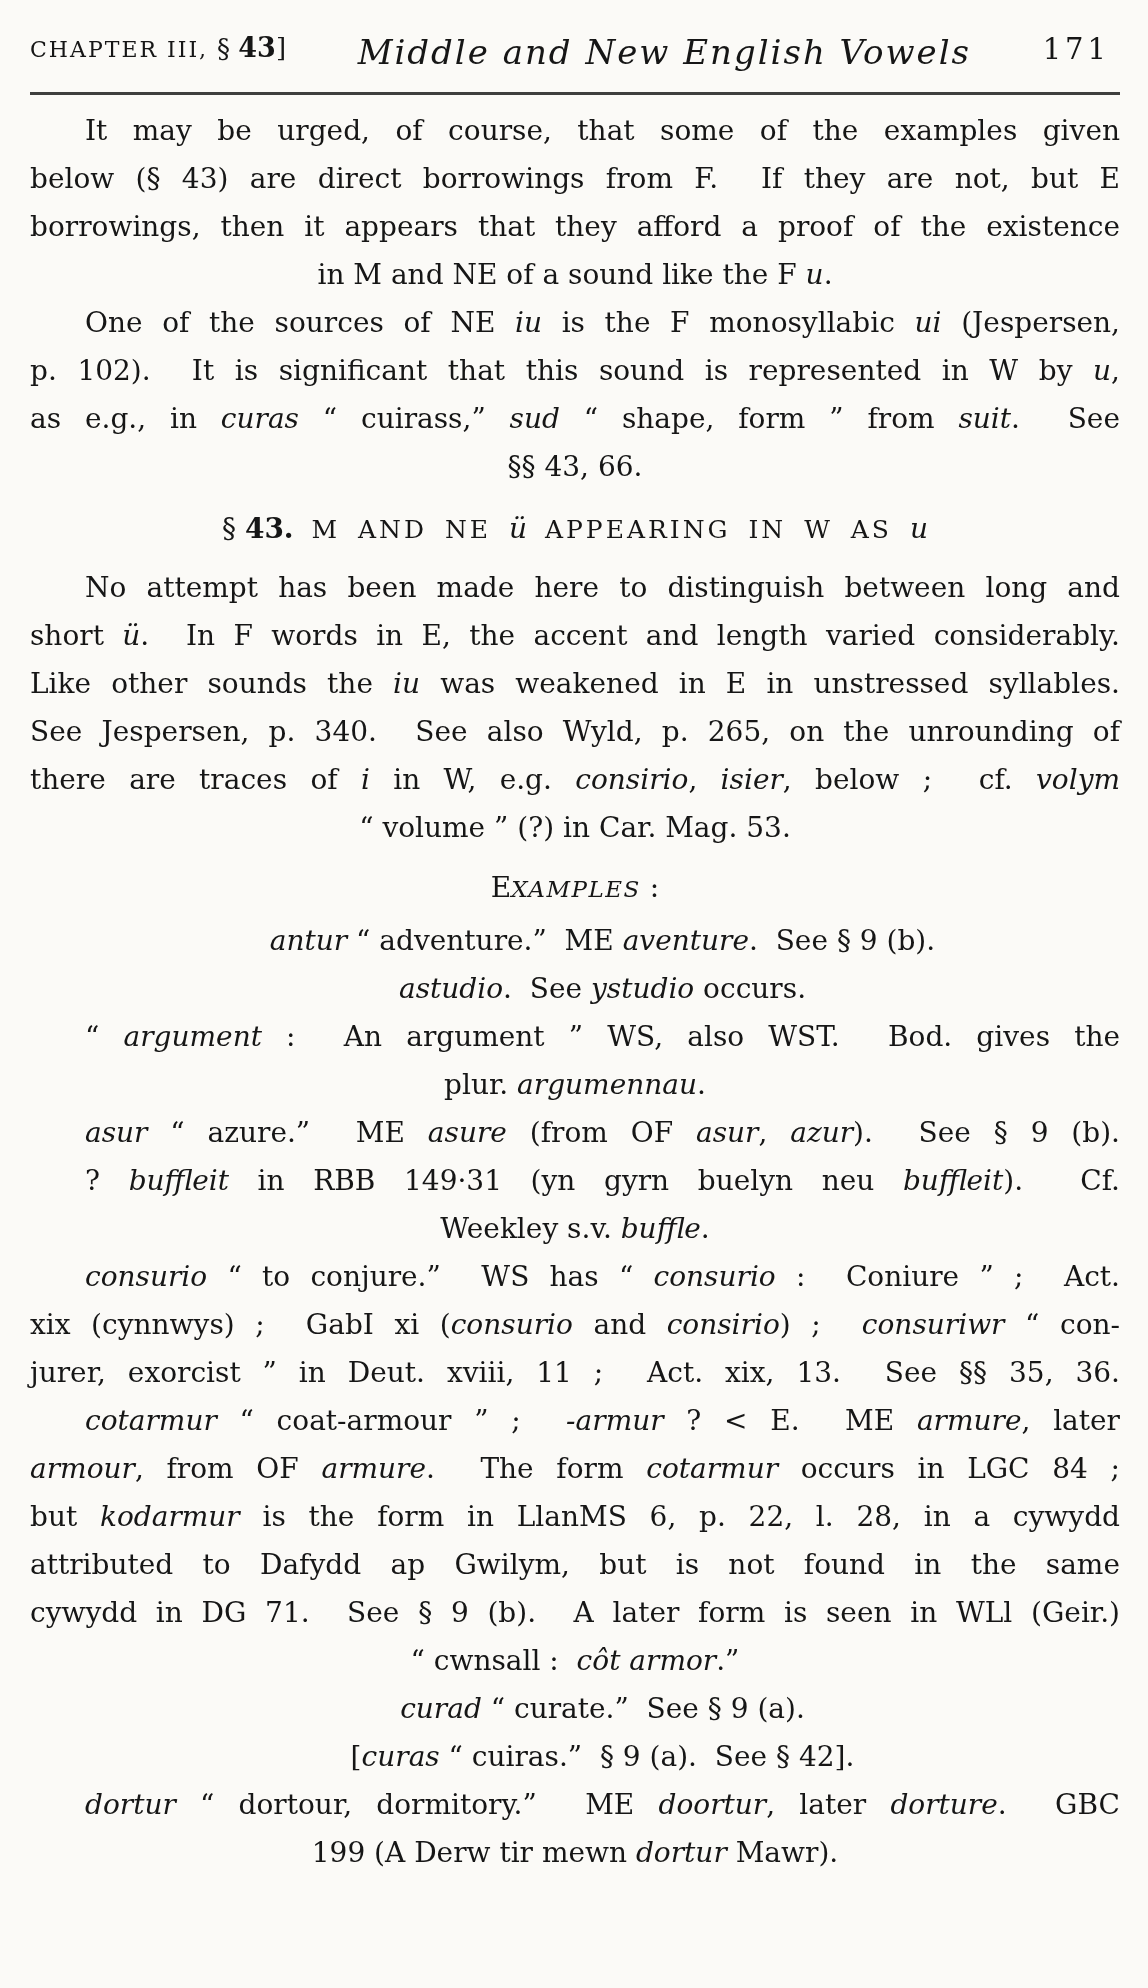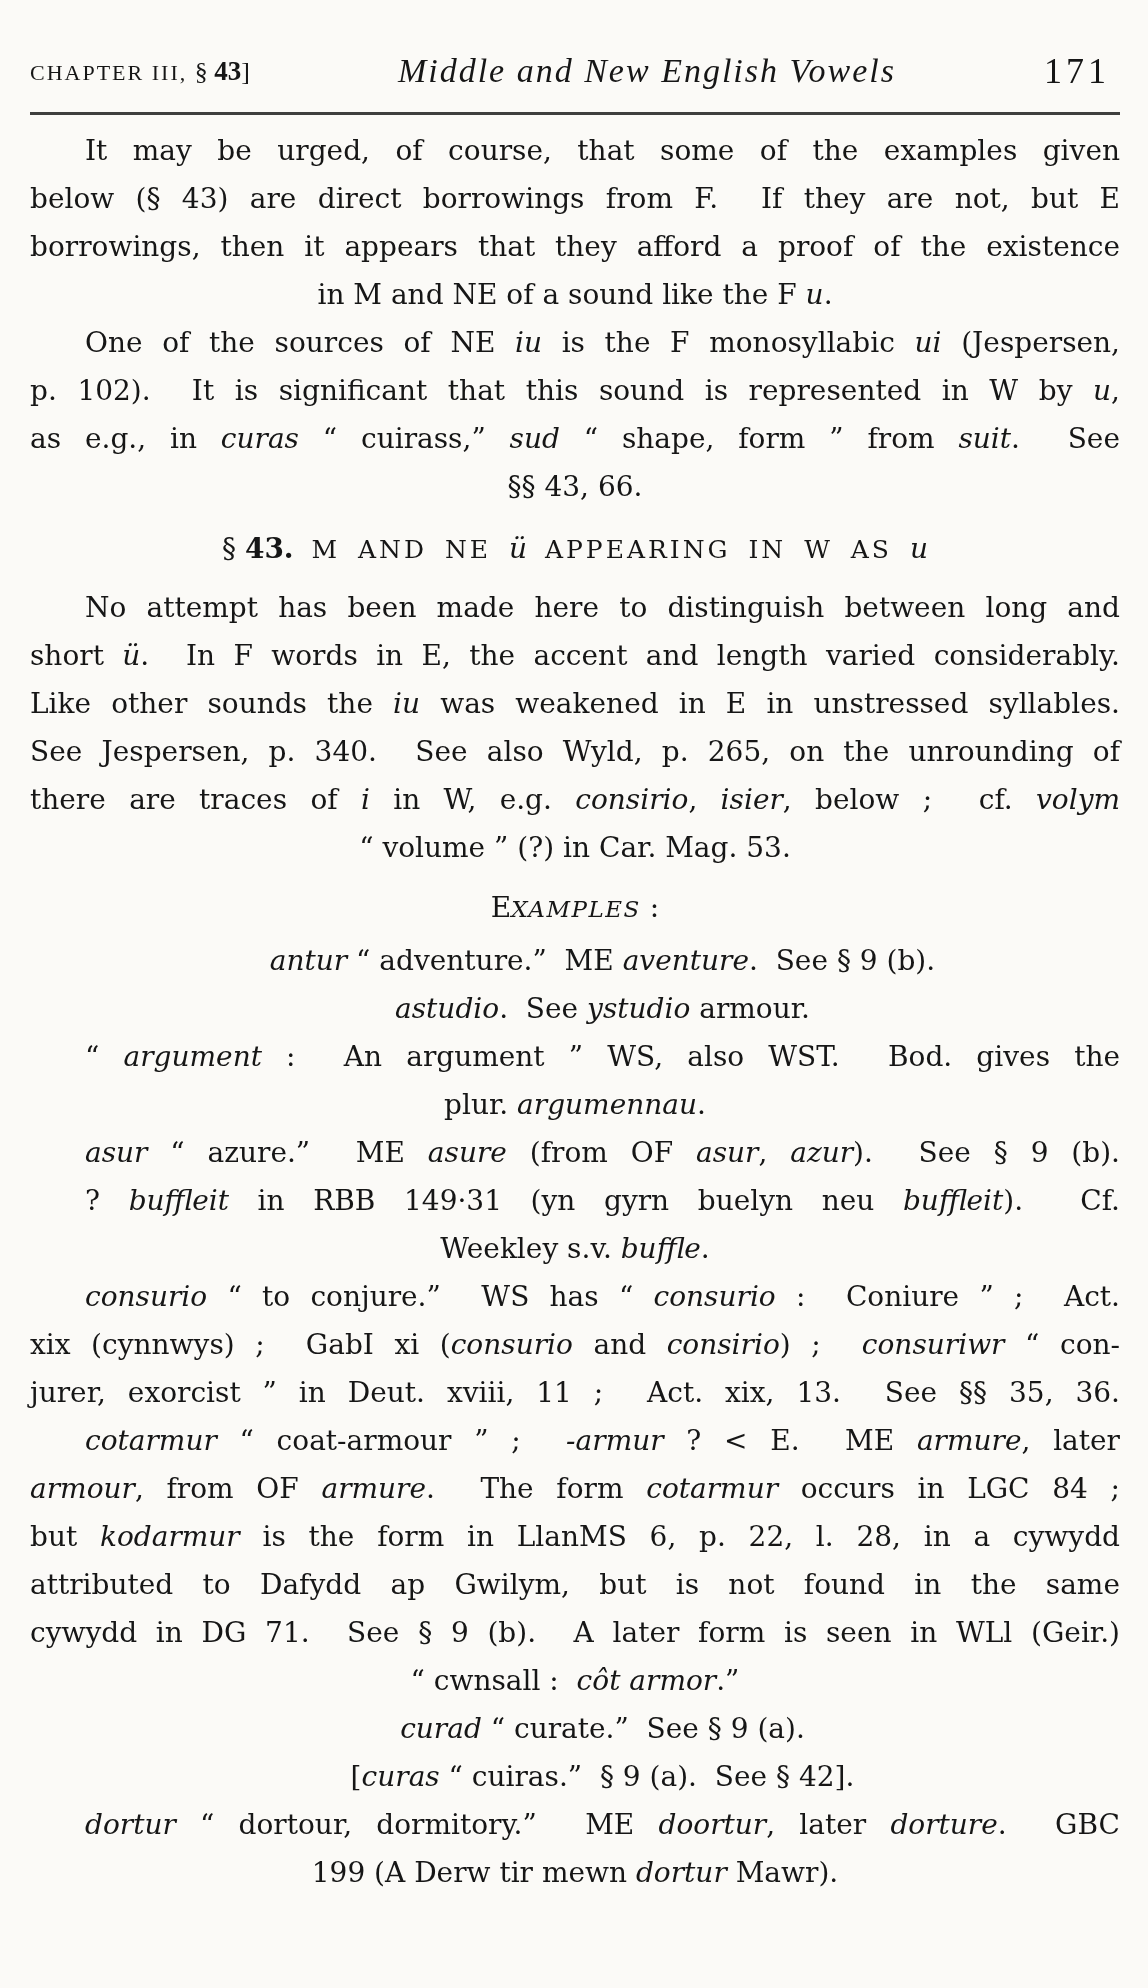--- a/index.html
+++ b/index.html
@@ -10,31 +10,30 @@
     color: #161616;
     font-family: "DejaVu Serif", serif;
   }
   .page {
     width: 1148px; height: 1988px;
     padding: 28px 28px 0 30px;
     overflow: hidden;
   }
   
   .running-header {
-    display: flex; align-items: center;
-    margin-top: 22px;
+    display: flex; align-items: flex-start;
+    margin-top: 4px;
     white-space: pre;
-    font-family: Liberation Serif, serif;
   }
   .rh-left { flex: 0 0 auto; font-size: 26px; }
   .rh-title {
     flex: 1 1 auto; text-align: center;
     font-style: italic; font-size: 34px; letter-spacing: 2px;
   }
-  .rh-page { flex: 0 0 auto; font-size: 36px; letter-spacing: 4px; padding-right: 10px; }
+  .rh-page { flex: 0 0 auto; font-size: 29px; letter-spacing: 4px; padding-right: 10px; }
   .rule {
     margin-top: 20px;
     height: 3px; background: #242424; opacity: .88;
   }
   
   .body { margin-top: 12px; font-size: 28px; line-height: 48px; }
   .line { white-space: pre-wrap; text-align: center; }
   .line.just { text-align: justify; text-align-last: justify; }
   .line.center { text-align: right; text-align-last: center; }
   .line.indent { text-indent: 55px; }
@@ -90,21 +89,21 @@
       <div class="line"><span>“ volume ” (?) in Car. Mag. 53.</span></div>
     </div>
 
     <div class="examples-label line"><span>E</span><span class="st-sc">xamples</span><span> :</span></div>
 
     <div class="para">
       <div class="line indent"><span class="st-i">antur</span><span> “ adventure.”  ME </span><span class="st-i">aventure</span><span>.  See § 9 (b).</span></div>
     </div>
 
     <div class="para">
-      <div class="line indent"><span class="st-i">astudio</span><span>.  See </span><span class="st-i">ystudio</span><span> armour.</span></div>
+      <div class="line indent"><span class="st-i">astudio</span><span>.  See </span><span class="st-i">ystudio</span><span> occurs.</span></div>
     </div>
 
     <div class="para">
       <div class="line just indent"><span>“ </span><span class="st-i">argument</span><span> :  An argument ” WS, also WST.  Bod. gives the</span></div>
       <div class="line"><span>plur. </span><span class="st-i">argumennau</span><span>.</span></div>
     </div>
 
     <div class="para">
       <div class="line just indent"><span class="st-i">asur</span><span> “ azure.”  ME </span><span class="st-i">asure</span><span> (from OF </span><span class="st-i">asur</span><span>, </span><span class="st-i">azur</span><span>).  See § 9 (b).</span></div>
     </div>

